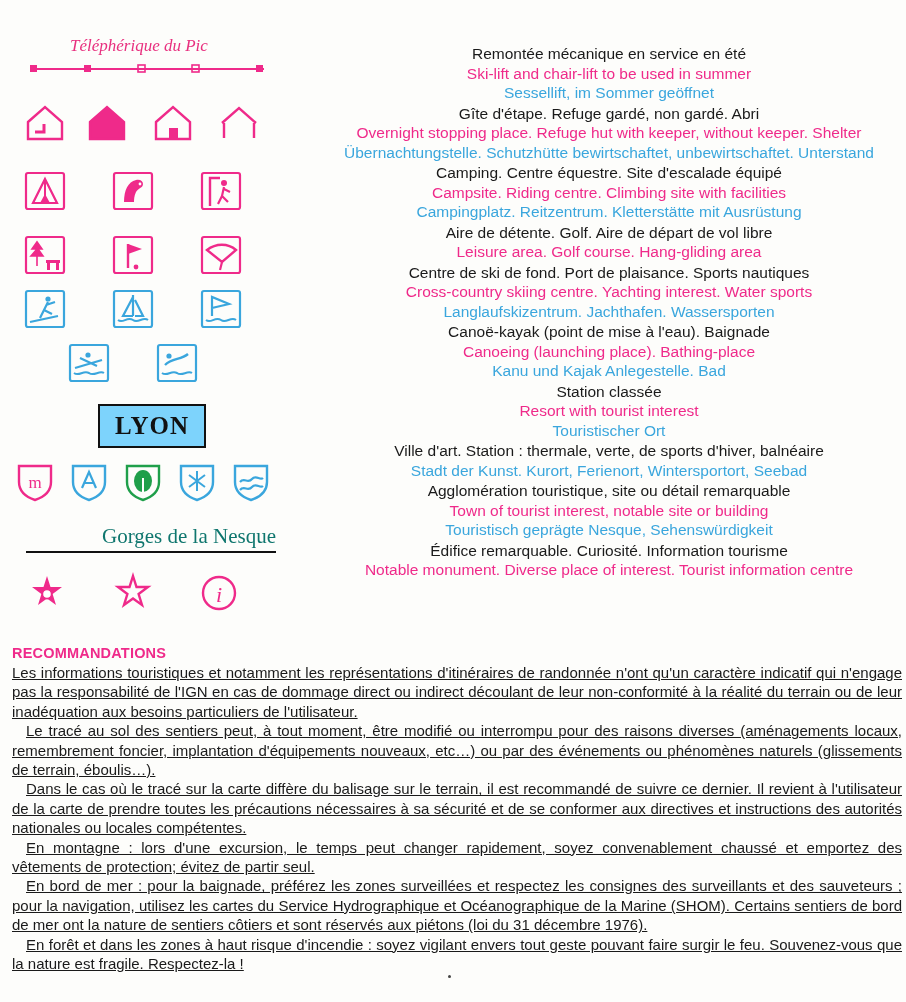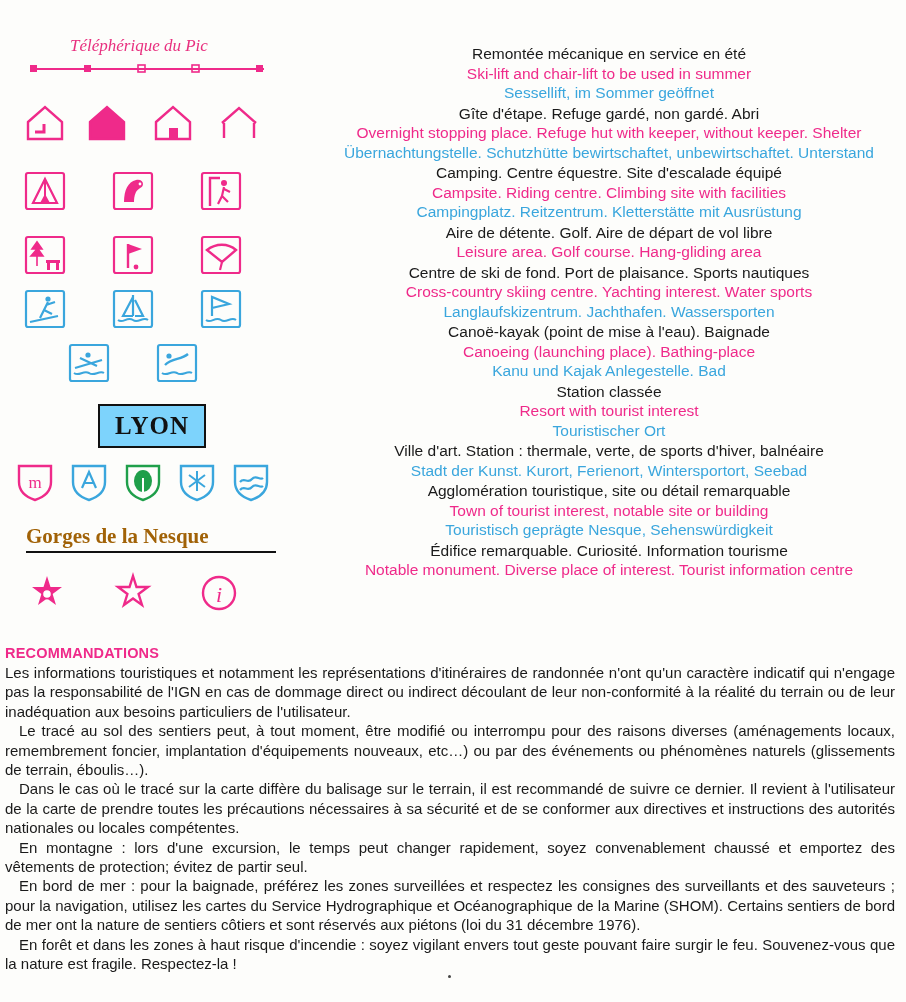--- a/index.html
+++ b/index.html
@@ -96,55 +96,56 @@
     letter-spacing: 1px;
     color: #111;
   }
 
   
   .gorges {
     position: absolute;
     left: 26px;
     top: 524px;
     width: 250px;
-    text-align: left;
+    text-align: right;
     font-family: "Liberation Serif", serif;
-    font-weight: bold;
+    font-weight: normal;
     font-size: 21px;
-    color: #a16207;
+    color: #0f766e;
     border-bottom: 2px solid #111;
     padding-bottom: 2px;
   }
 
   
   .entry { margin-bottom: 1px; }
   .l-fr { color: #1a1a1a; font-size: 15.5px; line-height: 19.5px; }
   .l-en { color: #ef2a8a; font-size: 15.5px; line-height: 19.5px; }
   .l-de { color: #3aa6dd; font-size: 15.5px; line-height: 19.5px; }
 
   
   .reco {
     position: absolute;
-    left: 5px;
+    left: 12px;
     top: 645px;
     width: 890px;
   }
   .reco-title {
     color: #ef2a8a;
     font-weight: bold;
     font-size: 14.5px;
     letter-spacing: .2px;
     margin-bottom: 2px;
   }
   .reco p {
     margin: 0;
     font-size: 15px;
     line-height: 19.4px;
     color: #1a1a1a;
     text-align: justify;
+    text-decoration: underline;
   }
   .reco p.indent { text-indent: 14px; }
   .dot-bottom {
     position: absolute;
     left: 448px;
     top: 975px;
     width: 3px;
     height: 3px;
     background: #444;
     border-radius: 50%;

